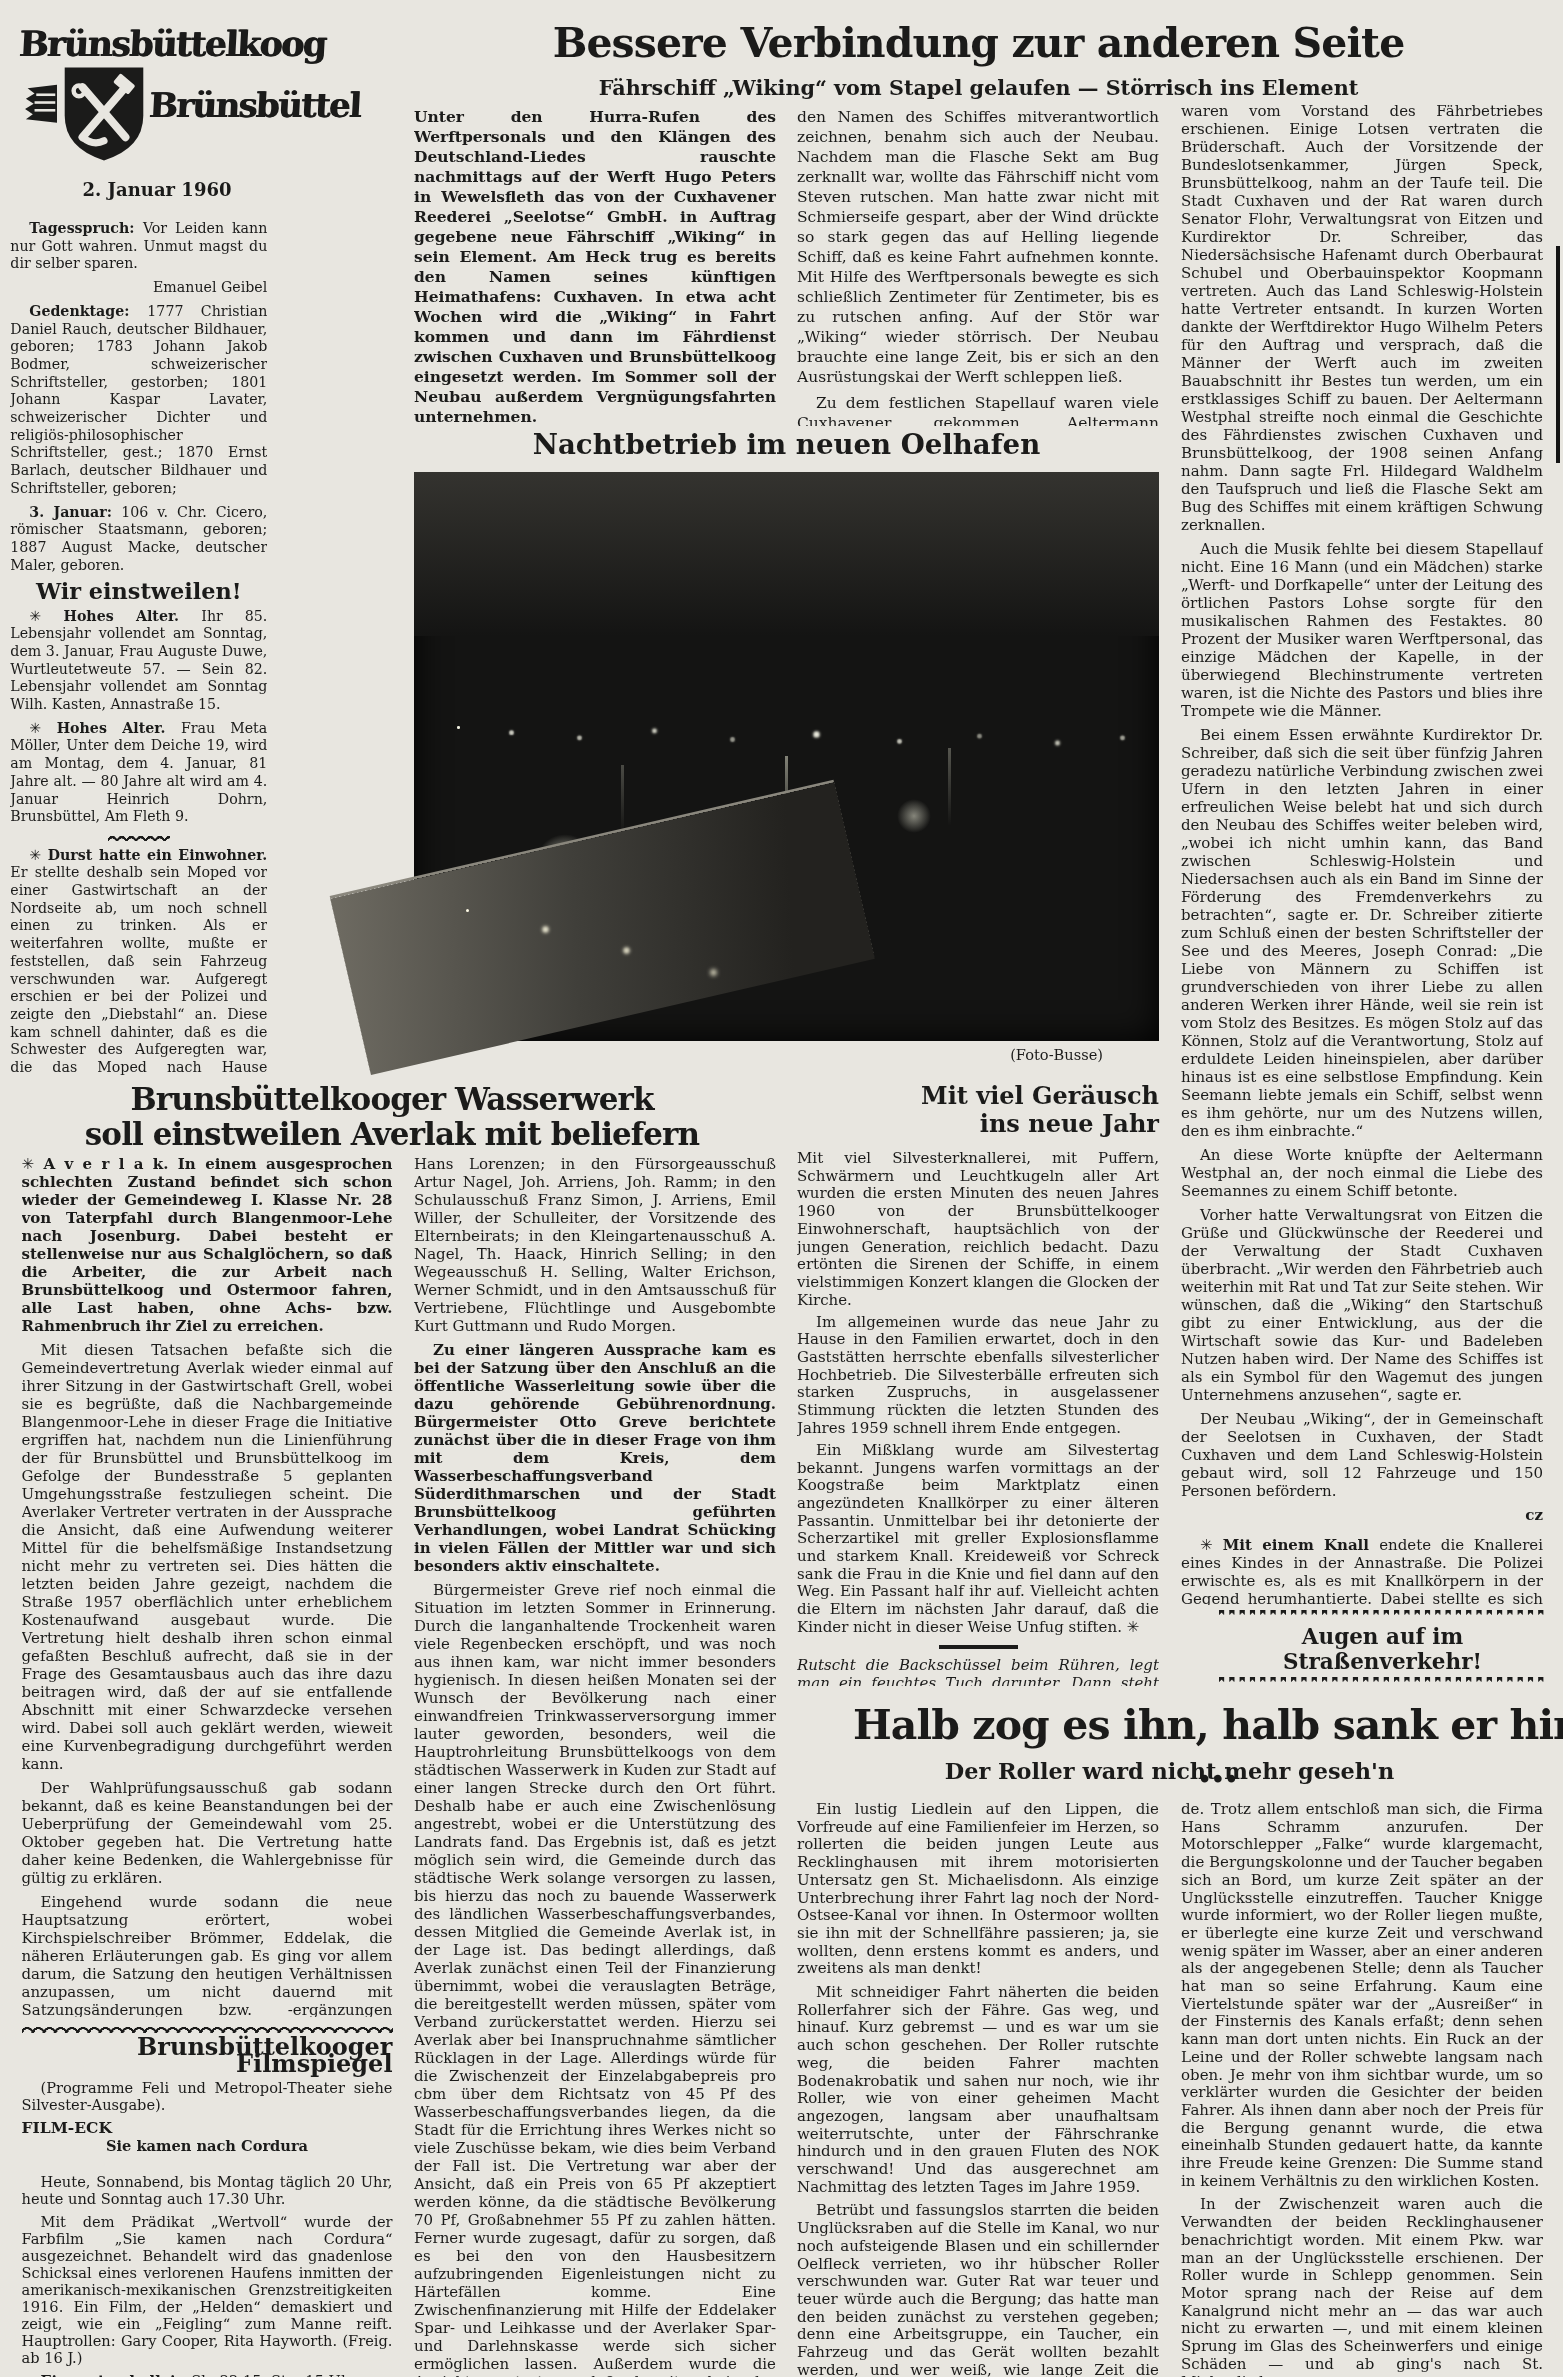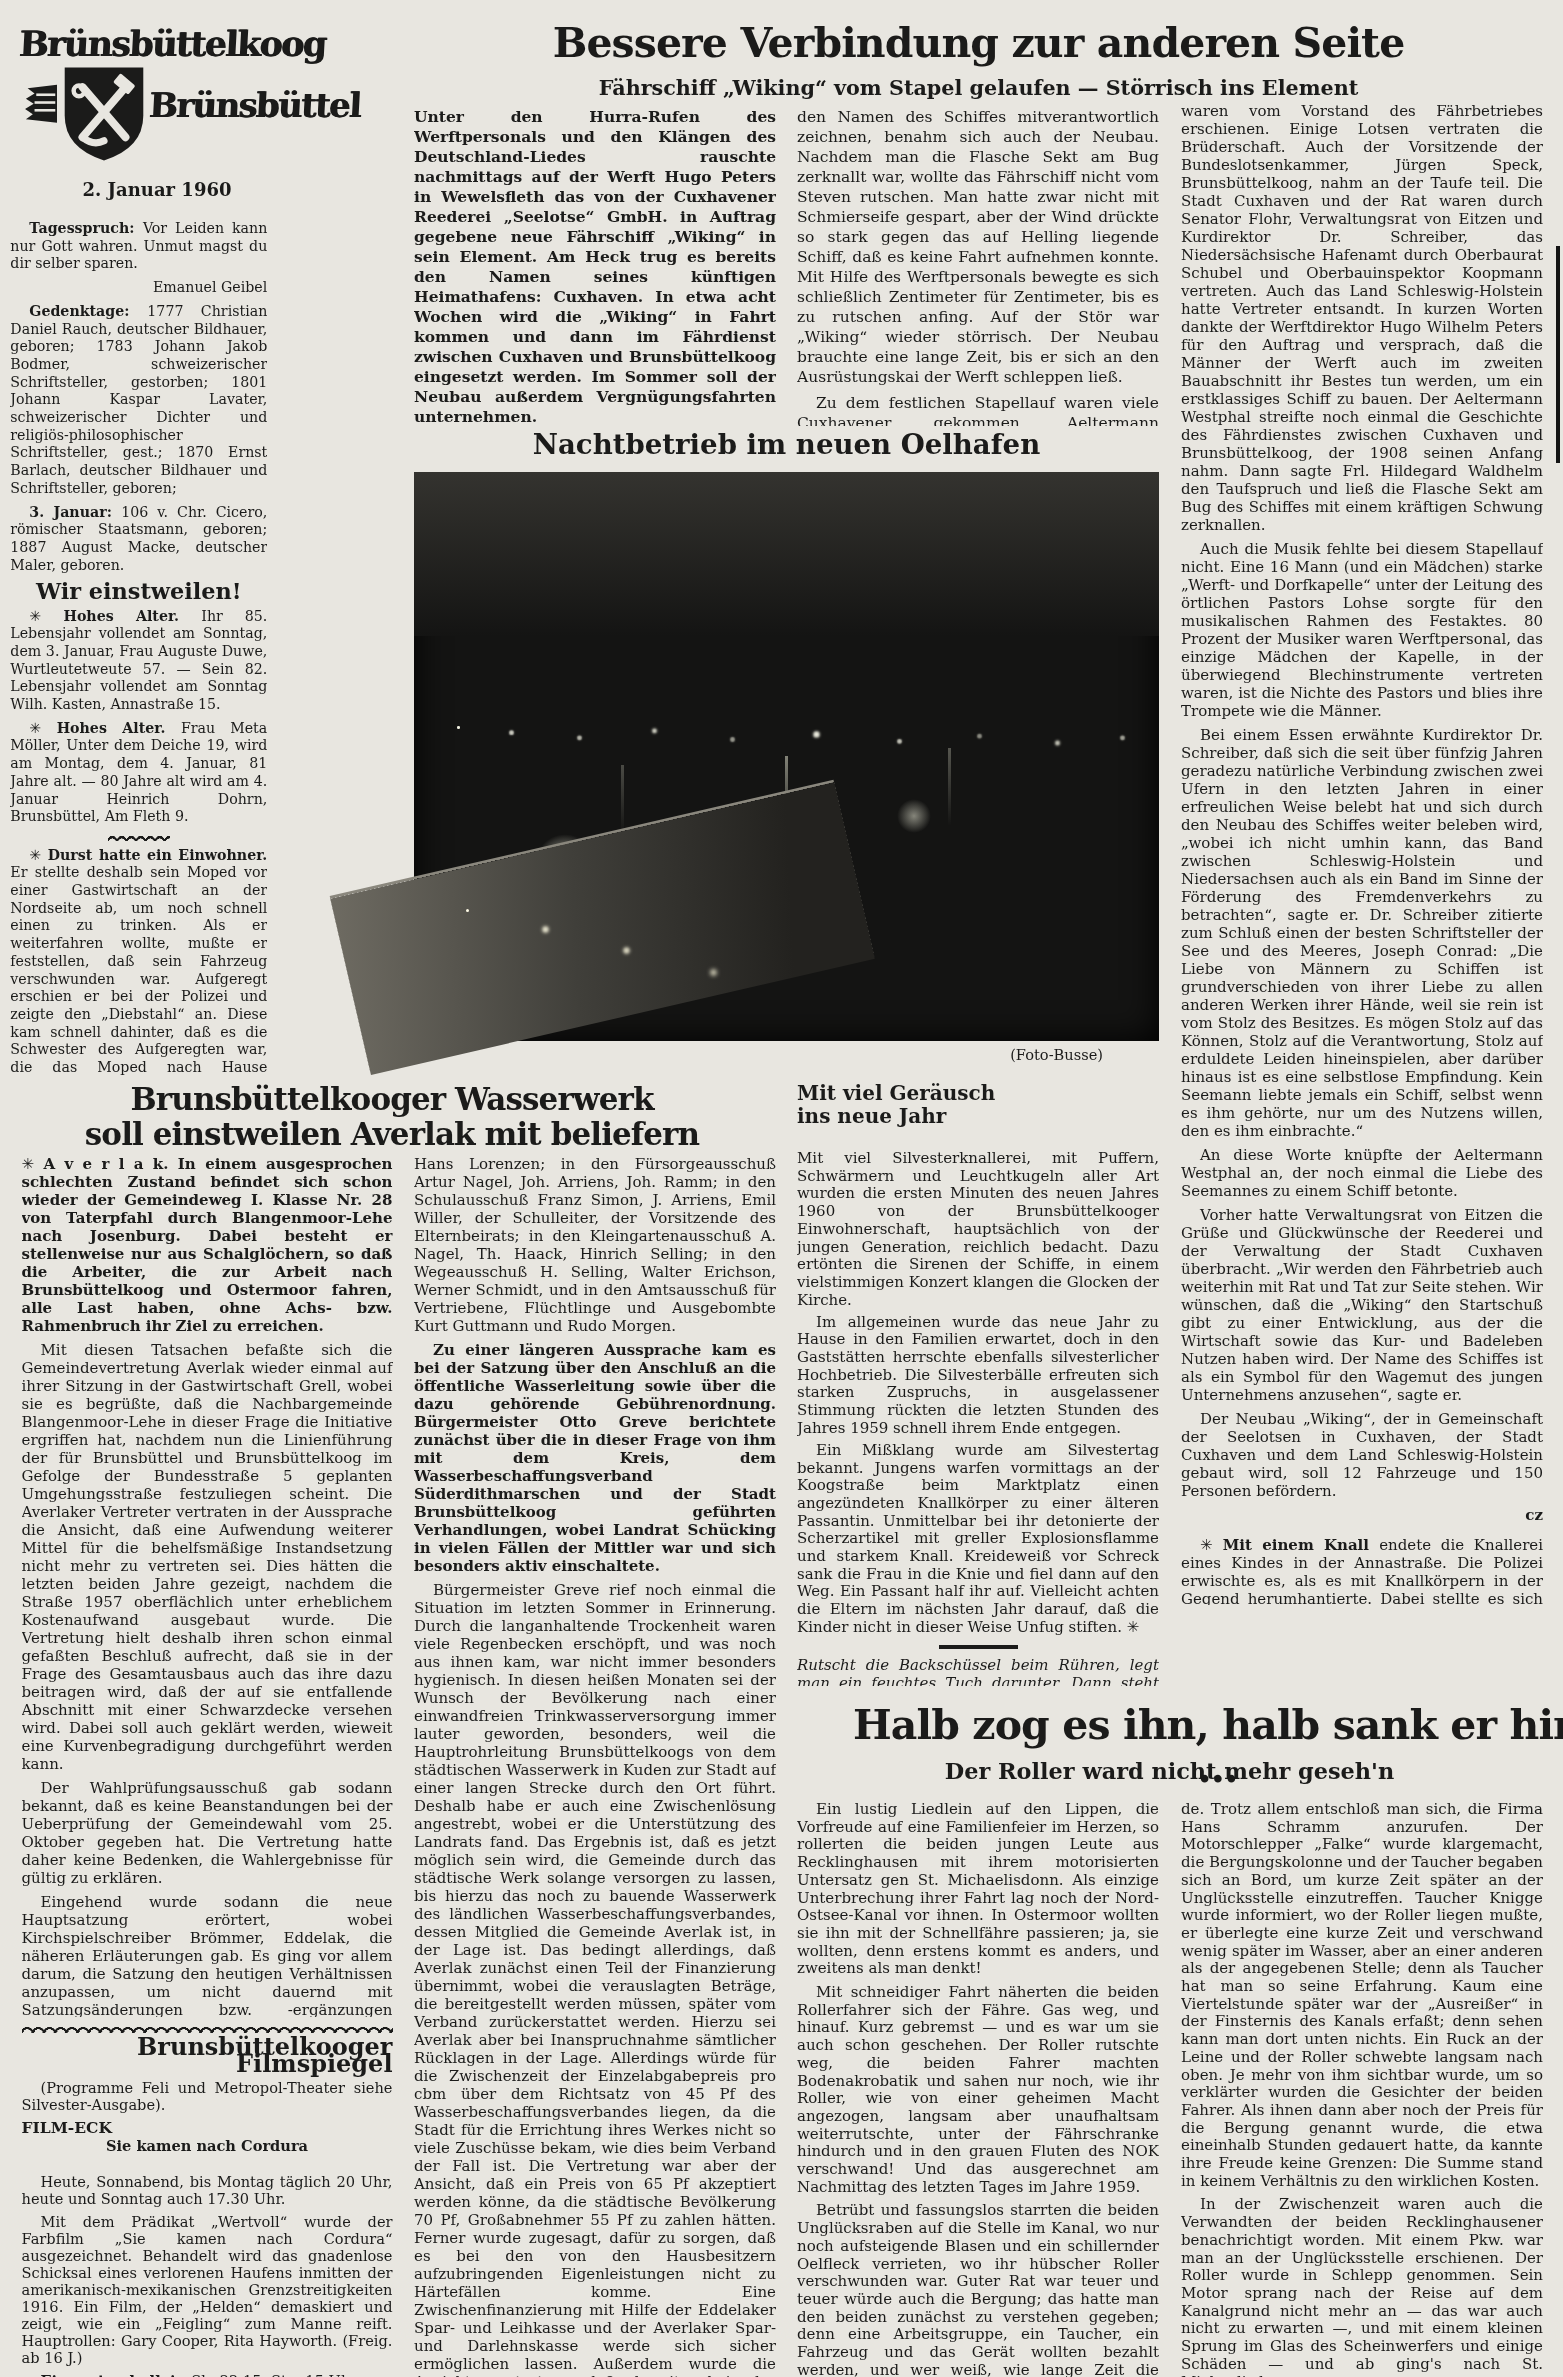--- a/index.html
+++ b/index.html
@@ -29,21 +29,21 @@
   
   .rail { font-size:14.2px; line-height:17.7px; }
   .bodycol { font-size:15.5px; line-height:20px; }
   .bodycol-xs { font-size:15px; line-height:18px; }
 
   h1,h2,h3 { margin:0; font-weight:bold; }
   .main-headline { font-size:41px; line-height:1.05; text-align:center; letter-spacing:-0.9px; }
   .main-subhead { font-size:20.7px; text-align:center; }
   .photo-headline { font-size:27.6px; text-align:center; }
   .sec-headline { font-size:31px; line-height:1.12; text-align:center; letter-spacing:-0.9px; }
-  .ger-headline { font-size:20px; line-height:1.15; text-align:left; }
+  .ger-headline { font-size:24px; line-height:1.15; text-align:right; }
   .roller-headline { font-size:41px; line-height:1.05; text-align:center; letter-spacing:-0.9px;margin-left:48px; }
   .roller-subhead { font-size:22.4px; text-align:center; }
   .grat-headline { font-size:22.4px; text-align:center; margin:8.6px 0 6.9px 0; }
   .film-headline { font-size:24px; text-align:right; margin:5.2px 0 6.9px 0; }
   .banner-text { font-size:21.5px; font-weight:bold; text-align:center; padding:5.2px 0 3.4px 0; }
 
   .wave-rule { height:9.5px; background:radial-gradient(circle at 5.2px 10.3px, transparent 4.3px, #1b1b1a 4.3px 6.5px, transparent 6.5px); background-size:11.2px 9.5px; background-repeat:repeat-x; }
   .wave-mini { width:62px; height:8.6px; margin:4.3px auto 6px auto; background:radial-gradient(circle at 4.3px 9.5px, transparent 3.4px, #1b1b1a 3.4px 5.6px, transparent 5.6px); background-size:9.5px 8.6px; background-repeat:repeat-x; }
   .zigzag { height:8.6px; background:linear-gradient(135deg,#1b1b1a 25%,transparent 25%) 0 0/10.3px 10.3px, linear-gradient(45deg,transparent 75%,#1b1b1a 75%) 5.2px 0/10.3px 10.3px; }
   .short-rule { width:79px; height:3.4px; background:#1b1b1a; margin:8.6px auto; }
@@ -184,20 +184,25 @@
     <h2 class="ger-headline">ins neue Jahr</h2>
   </div>
   <div class="abs col" style="left:797px; top:1150px; width:362px; height:536px; font-size:15px; line-height:17.7px;">
     <p class="np" style="margin-bottom:4.3px;">Mit viel Silvesterknallerei, mit Puffern, Schwärmern und Leuchtkugeln aller Art wurden die ersten Minuten des neuen Jahres 1960 von der Brunsbüttelkooger Einwohnerschaft, hauptsächlich von der jungen Generation, reichlich bedacht. Dazu ertönten die Sirenen der Schiffe, in einem vielstimmigen Konzert klangen die Glocken der Kirche.</p>
     <p style="margin-bottom:4.3px;">Im allgemeinen wurde das neue Jahr zu Hause in den Familien erwartet, doch in den Gaststätten herrschte ebenfalls silvesterlicher Hochbetrieb. Die Silvesterbälle erfreuten sich starken Zuspruchs, in ausgelassener Stimmung rückten die letzten Stunden des Jahres 1959 schnell ihrem Ende entgegen.</p>
     <p style="margin-bottom:4.3px;">Ein Mißklang wurde am Silvestertag bekannt. Jungens warfen vormittags an der Koogstraße beim Marktplatz einen angezündeten Knallkörper zu einer älteren Passantin. Unmittelbar bei ihr detonierte der Scherzartikel mit greller Explosionsflamme und starkem Knall. Kreideweiß vor Schreck sank die Frau in die Knie und fiel dann auf den Weg. Ein Passant half ihr auf. Vielleicht achten die Eltern im nächsten Jahr darauf, daß die Kinder nicht in dieser Weise Unfug stiften.  ✳</p>
     <div class="short-rule"></div>
     <p class="tip np">Rutscht die Backschüssel beim Rühren, legt man ein feuchtes Tuch darunter. Dann steht sie fest auf dem Tisch.</p>
   </div>
 
+  <div class="abs" style="left:1219px; top:1610px; width:327px;">
+    <div class="zigzag"></div>
+    <div class="banner-text">Augen auf im Straßenverkehr!</div>
+    <div class="zigzag"></div>
+  </div>
 
   <h1 class="abs roller-headline" style="left:797px; top:1704px; width:745px;">Halb zog es ihn, halb sank er hin ...</h1>
   <h3 class="abs roller-subhead" style="left:797px; top:1758px; width:745px;">Der Roller ward nicht mehr geseh'n</h3>
   <div class="abs col" style="left:797px; top:1801px; width:362px; height:576px; font-size:15px; line-height:17.7px;">
     <p>Ein lustig Liedlein auf den Lippen, die Vorfreude auf eine Familienfeier im Herzen, so rollerten die beiden jungen Leute aus Recklinghausen mit ihrem motorisierten Untersatz gen St. Michaelisdonn. Als einzige Unterbrechung ihrer Fahrt lag noch der Nord-Ostsee-Kanal vor ihnen. In Ostermoor wollten sie ihn mit der Schnellfähre passieren; ja, sie wollten, denn erstens kommt es anders, und zweitens als man denkt!</p>
     <p>Mit schneidiger Fahrt näherten die beiden Rollerfahrer sich der Fähre. Gas weg, und hinauf. Kurz gebremst — und es war um sie auch schon geschehen. Der Roller rutschte weg, die beiden Fahrer machten Bodenakrobatik und sahen nur noch, wie ihr Roller, wie von einer geheimen Macht angezogen, langsam aber unaufhaltsam weiterrutschte, unter der Fährschranke hindurch und in den grauen Fluten des NOK verschwand! Und das ausgerechnet am Nachmittag des letzten Tages im Jahre 1959.</p>
     <p>Betrübt und fassungslos starrten die beiden Unglücksraben auf die Stelle im Kanal, wo nur noch aufsteigende Blasen und ein schillernder Oelfleck verrieten, wo ihr hübscher Roller verschwunden war. Guter Rat war teuer und teuer würde auch die Bergung; das hatte man den beiden zunächst zu verstehen gegeben; denn eine Arbeitsgruppe, ein Taucher, ein Fahrzeug und das Gerät wollten bezahlt werden, und wer weiß, wie lange Zeit die Bergung in Anspruch nehmen wür-</p>
   </div>
   <div class="abs col" style="left:1181px; top:1801px; width:362px; height:576px; font-size:15px; line-height:17.7px;">
     <p class="np">de. Trotz allem entschloß man sich, die Firma Hans Schramm anzurufen. Der Motorschlepper „Falke“ wurde klargemacht, die Bergungskolonne und der Taucher begaben sich an Bord, um kurze Zeit später an der Unglücksstelle einzutreffen. Taucher Knigge wurde informiert, wo der Roller liegen mußte, er überlegte eine kurze Zeit und verschwand wenig später im Wasser, aber an einer anderen als der angegebenen Stelle; denn als Taucher hat man so seine Erfahrung. Kaum eine Viertelstunde später war der „Ausreißer“ in der Finsternis des Kanals erfaßt; denn sehen kann man dort unten nichts. Ein Ruck an der Leine und der Roller schwebte langsam nach oben. Je mehr von ihm sichtbar wurde, um so verklärter wurden die Gesichter der beiden Fahrer. Als ihnen dann aber noch der Preis für die Bergung genannt wurde, die etwa eineinhalb Stunden gedauert hatte, da kannte ihre Freude keine Grenzen: Die Summe stand in keinem Verhältnis zu den wirklichen Kosten.</p>

